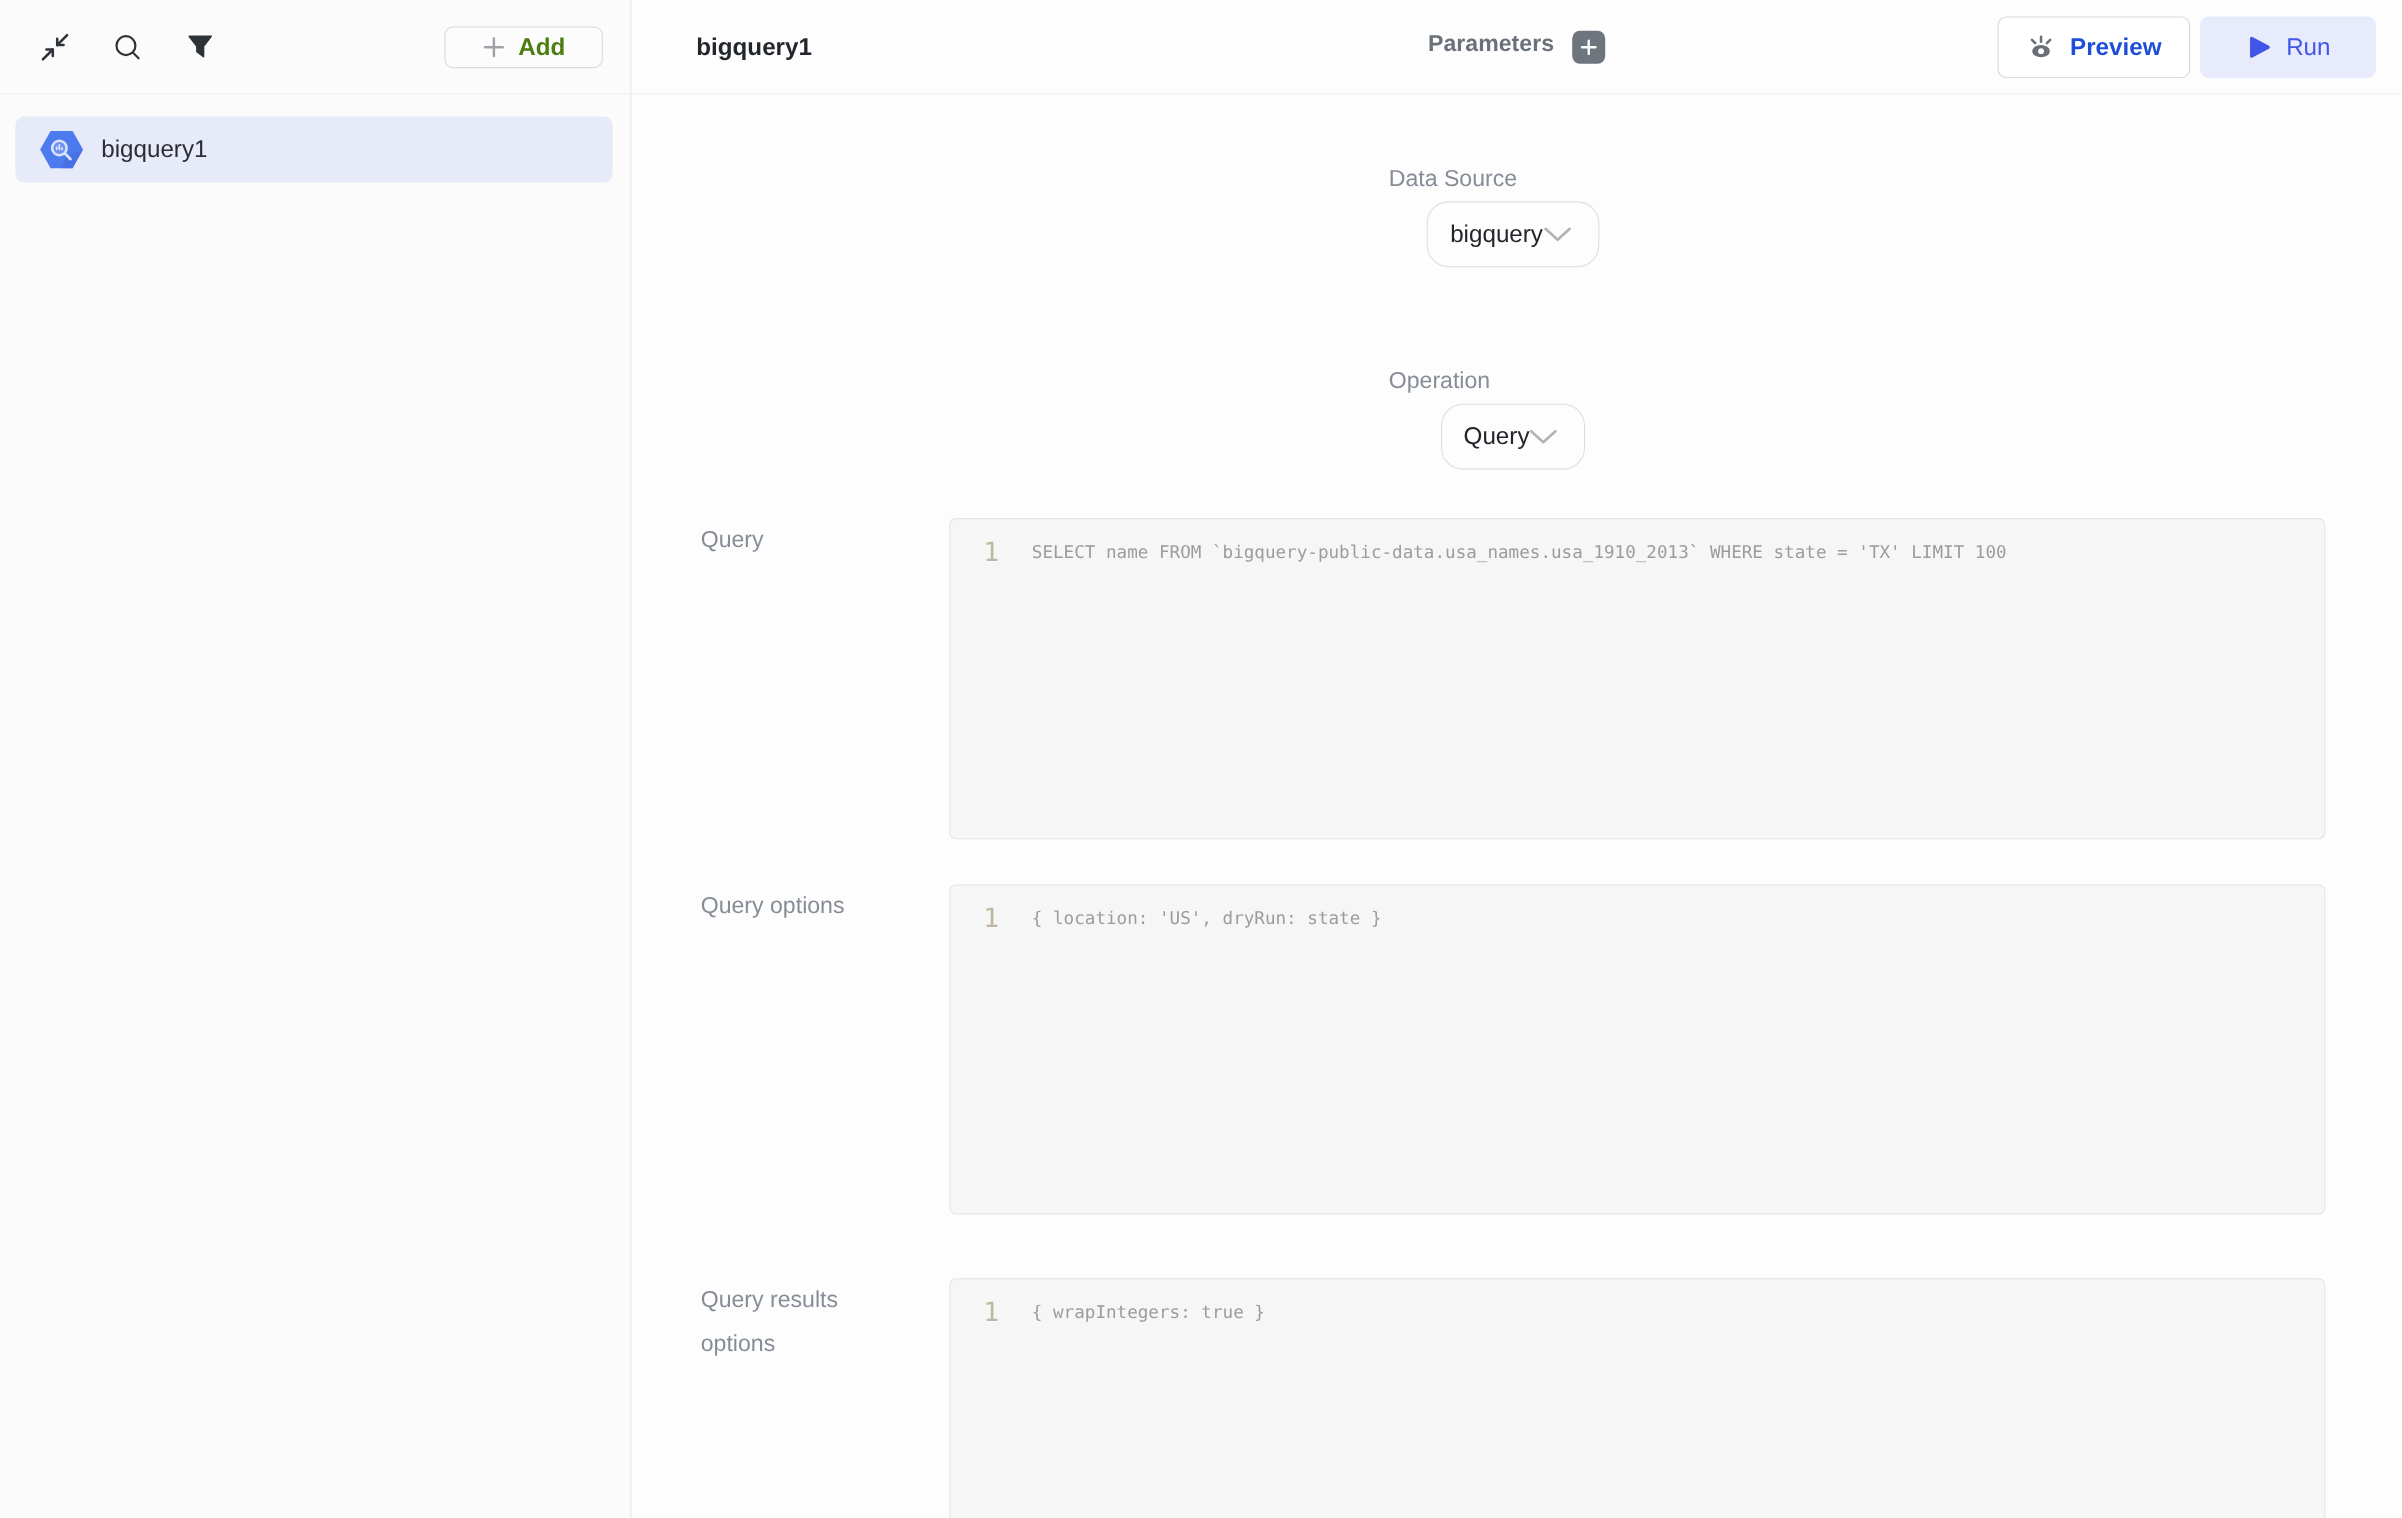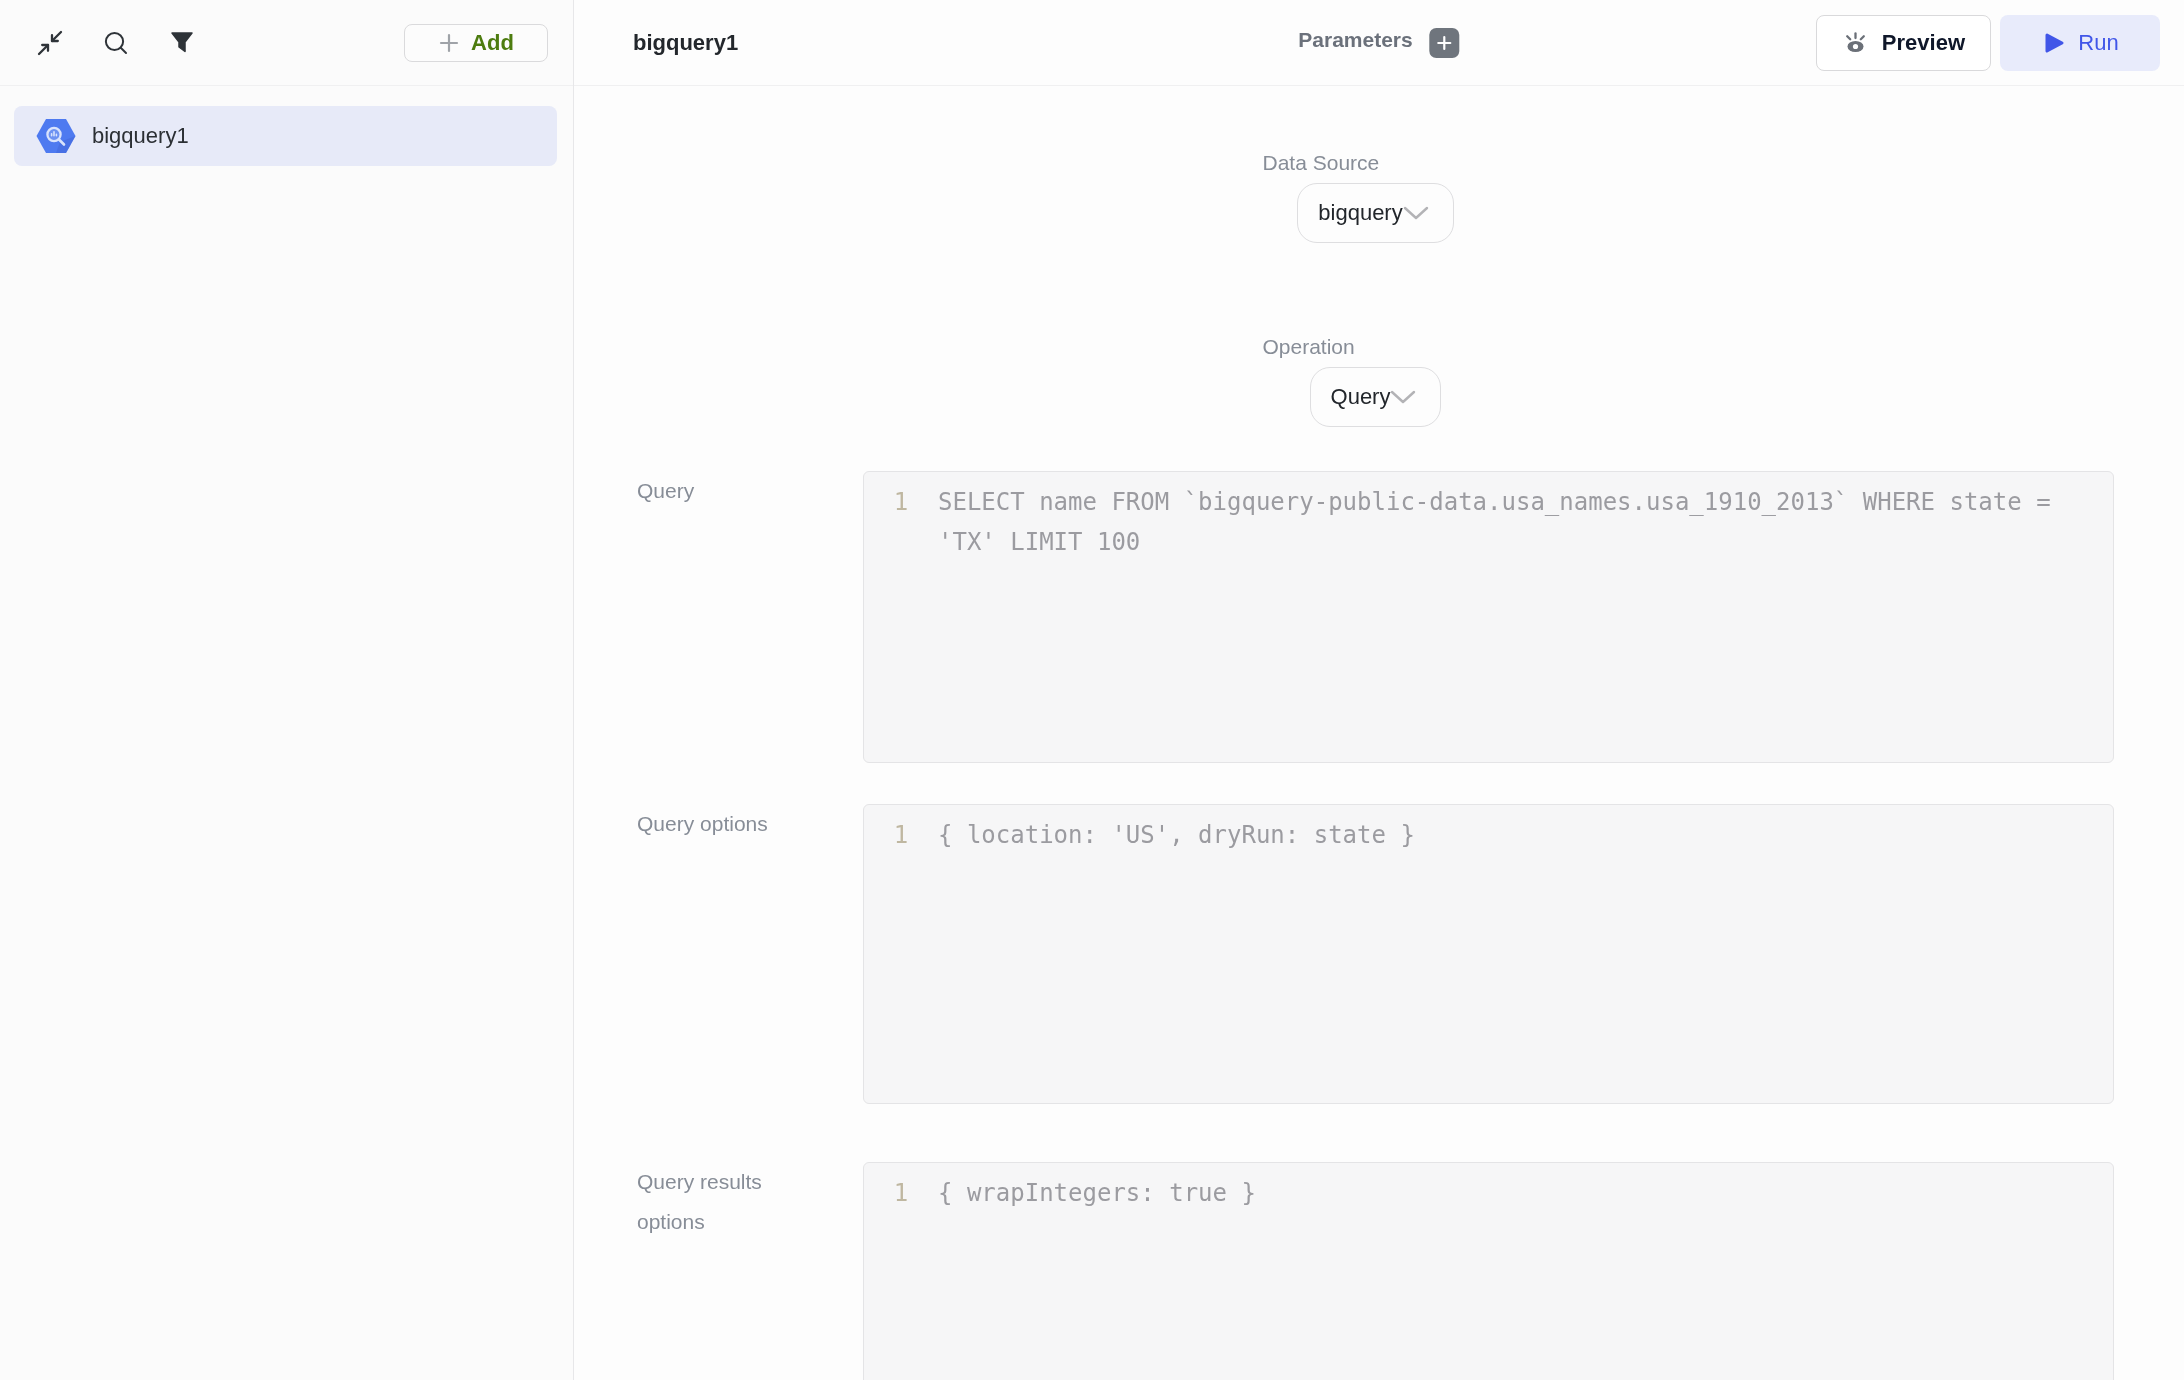--- a/index.html
+++ b/index.html
@@ -50,21 +50,21 @@
   }
   .params-label { font-size:21px; font-weight:700; color:#6B717B; }
   .params-add-badge {
     width:30px; height:30px; border-radius:7px; background:#6F757D;
     display:flex; align-items:center; justify-content:center; cursor:pointer;
   }
   .header-actions { margin-left:auto; margin-right:24px; display:flex; align-items:center; gap:9px; }
   .preview-btn {
     height:56px; padding:0 25px; border:1px solid #D9D9DB; border-radius:8px; background:#FFFFFF;
     display:flex; align-items:center; gap:13px;
-    font-size:22px; font-weight:700; color:#0f172a; cursor:pointer;
+    font-size:22px; font-weight:700; color:#1d4ed8; cursor:pointer;
   }
   .run-btn {
     height:56px; width:160px; border:none; border-radius:8px; background:#E8EBFB;
     display:flex; align-items:center; justify-content:center; gap:13px;
     font-size:22px; font-weight:400; color:#4156E8; cursor:pointer;
   }
 
   
   .form { flex:1; }
   .row { display:flex; margin:0 70px 0 63px; }
@@ -86,21 +86,21 @@
     display:flex; align-items:flex-start; padding-top:10px; cursor:text;
   }
   .editor.h292 { height:292px; }
   .editor.h300 { height:300px; }
   .gutter {
     width:74px; flex-shrink:0; text-align:center;
     font-family:"DejaVu Sans Mono", monospace; font-size:24px; line-height:40px; color:#BFB7A1;
   }
   .code {
     flex:1; padding-right:17px;
-    font-family:"DejaVu Sans Mono", monospace; font-size:24px; line-height:40px; color:#9B9BA0;
+    font-family:"DejaVu Sans Mono", monospace; font-size:16px; line-height:40px; color:#9B9BA0;
     white-space:pre-wrap; overflow-wrap:normal; word-break:normal;
   }
   .mt57{margin-top:57px;} .mt84{margin-top:84px;} .mt44{margin-top:44px;} .mt41{margin-top:41px;} .mt42{margin-top:58px;}
 </style>
 </head>
 <body>
 
 <aside class="sidebar">
   <div class="sidebar-topbar">
     <span class="topbar-icon">

